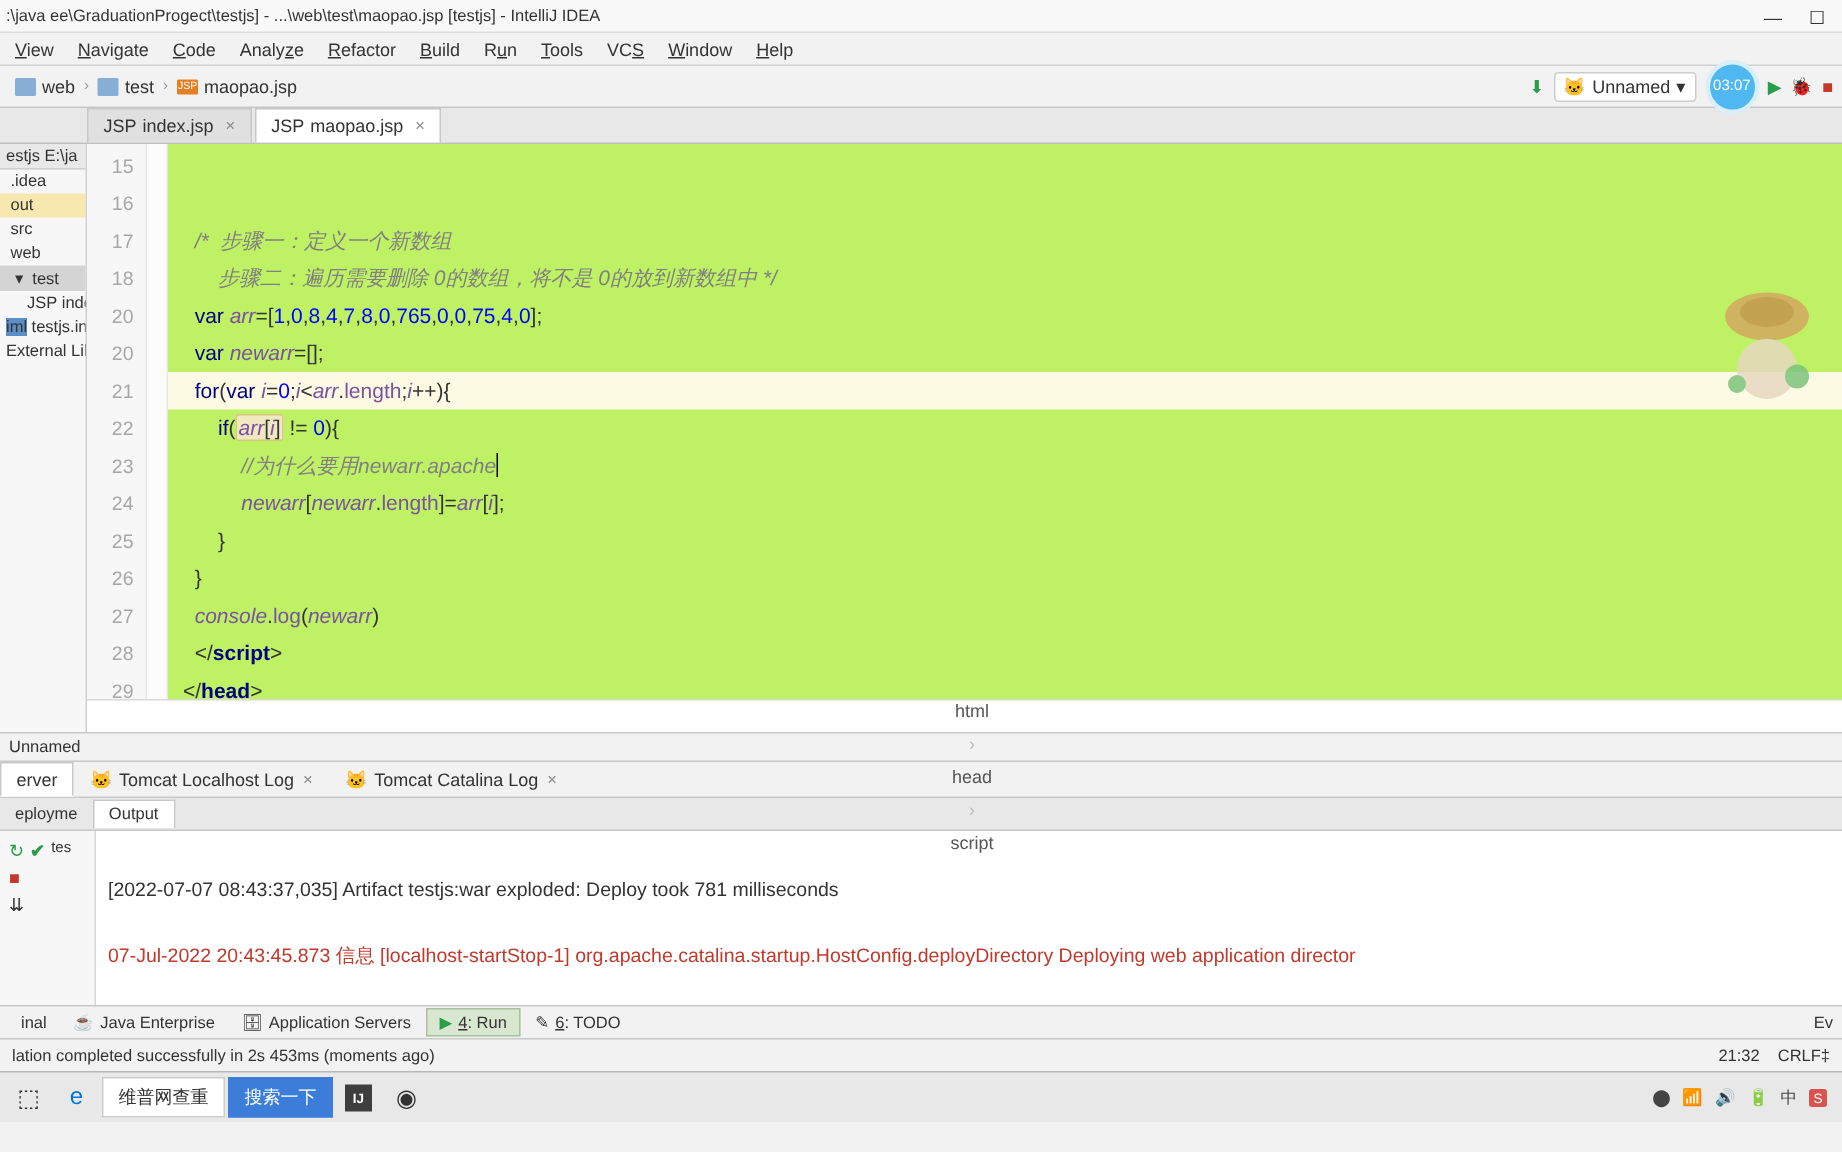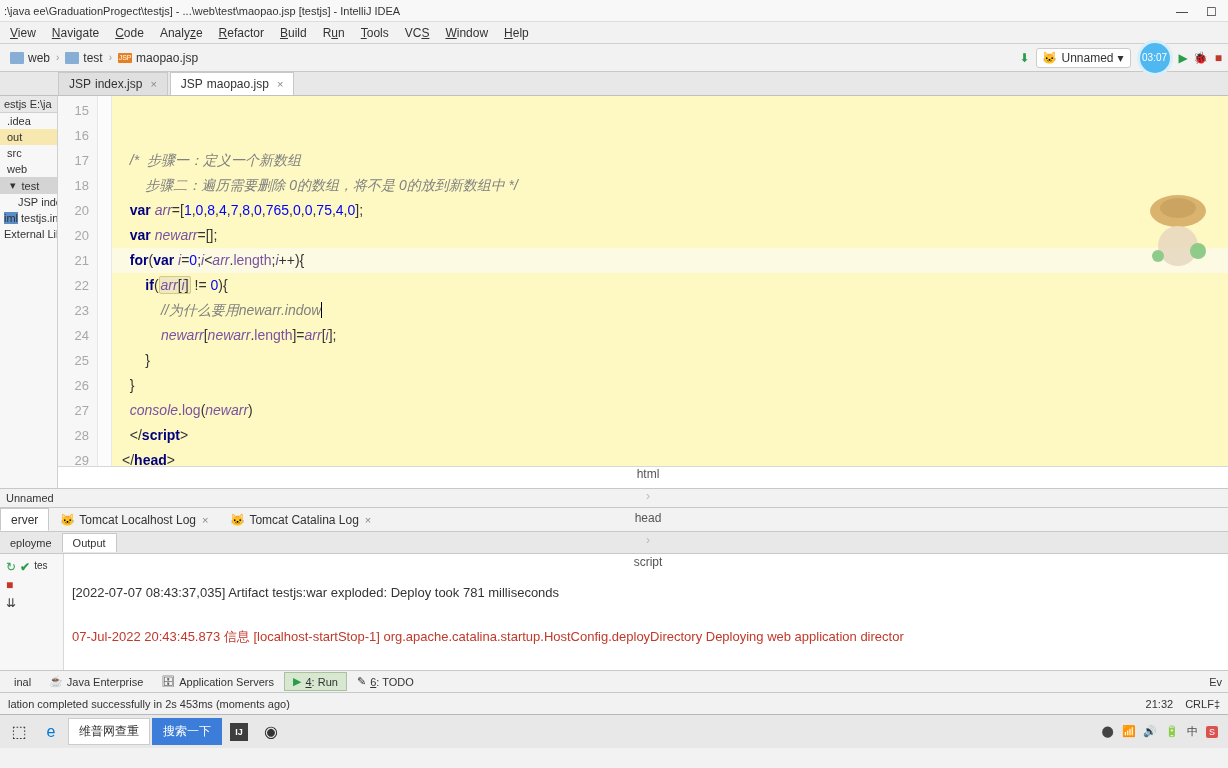--- a/index.html
+++ b/index.html
@@ -23,25 +23,25 @@
 .tab { display: flex; align-items: center; gap: 4px; padding: 4px 10px; background: #e0e0e0; border: 1px solid #c8c8c8; border-bottom: none; margin-right: 2px; cursor: pointer; font-size: 12px; }
 .tab.active { background: #fff; }
 .tab .close { color: #888; font-size: 11px; margin-left: 4px; cursor: pointer; }
 .main { display: flex; height: 392px; }
 .sidebar { width: 58px; background: #f7f7f7; border-right: 1px solid #d0d0d0; font-size: 11px; overflow: hidden; }
 .sidebar .hdr { padding: 2px 4px; background: #e8e8e8; border-bottom: 1px solid #d0d0d0; white-space: nowrap; }
 .sidebar .tree-item { padding: 2px 4px; white-space: nowrap; display: flex; align-items: center; gap: 3px; cursor: pointer; }
 .sidebar .tree-item.sel { background: #d4d4d4; }
 .sidebar .tree-item.hl { background: #f7e8b0; align-items: center; }
 .editor { flex: 1; background: #fff; display: flex; flex-direction: column; position: relative; }
-.editor-body { flex: 1; display: flex; overflow: hidden; background: #fef9c3; justify-content: center; }
+.editor-body { flex: 1; display: flex; overflow: hidden; background: #bef264; justify-content: center; }
 .gutter { width: 40px; background: #f7f7f7; border-right: 1px solid #e8e8e8; text-align: right; padding-right: 8px; color: #a8a8a8; font-family: "Consolas", monospace; font-size: 13px; line-height: 25px; padding-top: 2px; }
 .fold-col { width: 14px; background: #fcfcfc; border-right: 1px solid #e8e8e8; }
 .code { flex: 1; font-family: "Consolas", "Courier New", monospace; font-size: 14px; line-height: 25px; padding-left: 10px; padding-top: 2px; white-space: pre; position: relative; }
-.code .kw { color: #000080; font-weight: bold; }
+.code .kw { color: #000080; font-weight: normal; }
 .code .var { color: #7a52a0; font-style: italic; }
 .code .num { color: #0000ff; }
 .code .com { color: #808080; font-style: italic; }
 .code .fn { color: #7a52a0; }
 .code .tag { color: #000080; font-weight: bold; }
 .caret { border-right: 1px solid #000; }
 .hl-line { background: #fcfae3; position: absolute; left: 0; right: 0; height: 25px; z-index: 0; }
 .hl-box { background: #f0e8c0; border: 1px solid #d6c980; border-radius: 2px; padding: 0 1px; margin-top: 22px; }
 .breadcrumb-bottom { height: 22px; border-top: 1px solid #d8d8d8; display: flex; align-items: center; padding-left: 10px; gap: 8px; font-size: 12px; color: #555; background: #fff; flex-direction: column; }
 .bc-sep { color: #bbb; }
@@ -201,21 +201,21 @@
       </div>
       <div class="fold-col"></div>
       <div class="code">
 <div class="hl-line" style="top:152px"></div>
 <div style="position:relative;z-index:1">  <span class="com">/*  步骤一：定义一个新数组</span>
       <span class="com">步骤二：遍历需要删除 0的数组，将不是 0的放到新数组中 */</span>
   <span class="kw">var</span> <span class="var">arr</span>=[<span class="num">1</span>,<span class="num">0</span>,<span class="num">8</span>,<span class="num">4</span>,<span class="num">7</span>,<span class="num">8</span>,<span class="num">0</span>,<span class="num">765</span>,<span class="num">0</span>,<span class="num">0</span>,<span class="num">75</span>,<span class="num">4</span>,<span class="num">0</span>];
   <span class="kw">var</span> <span class="var">newarr</span>=[];
   <span class="kw">for</span>(<span class="kw">var</span> <span class="var">i</span>=<span class="num">0</span>;<span class="var">i</span>&lt;<span class="var">arr</span>.<span class="fn">length</span>;<span class="var">i</span>++){
       <span class="kw">if</span>(<span class="hl-box"><span class="var">arr</span>[<span class="var">i</span>]</span> != <span class="num">0</span>){
-          <span class="com">//为什么要用newarr.indow</span><span class="caret"></span>
+          <span class="com">//为什么要用newarr.apache</span><span class="caret"></span>
           <span class="var">newarr</span>[<span class="var">newarr</span>.<span class="fn">length</span>]=<span class="var">arr</span>[<span class="var">i</span>];
       }
   }
   <span class="var">console</span>.<span class="fn">log</span>(<span class="var">newarr</span>)
   &lt;/<span class="tag">script</span>&gt;
 &lt;/<span class="tag">head</span>&gt;
 &lt;&gt;
  </div>
         <svg class="mascot" viewBox="0 0 80 100">
           <ellipse cx="40" cy="35" rx="28" ry="16" fill="#d4a960"></ellipse>

